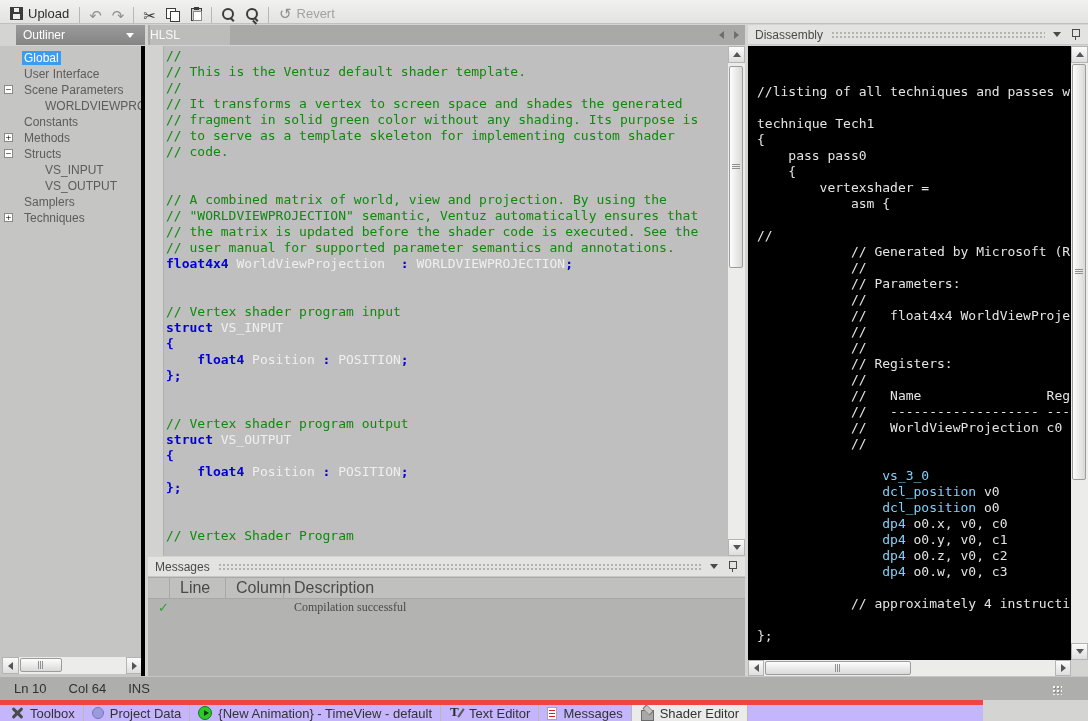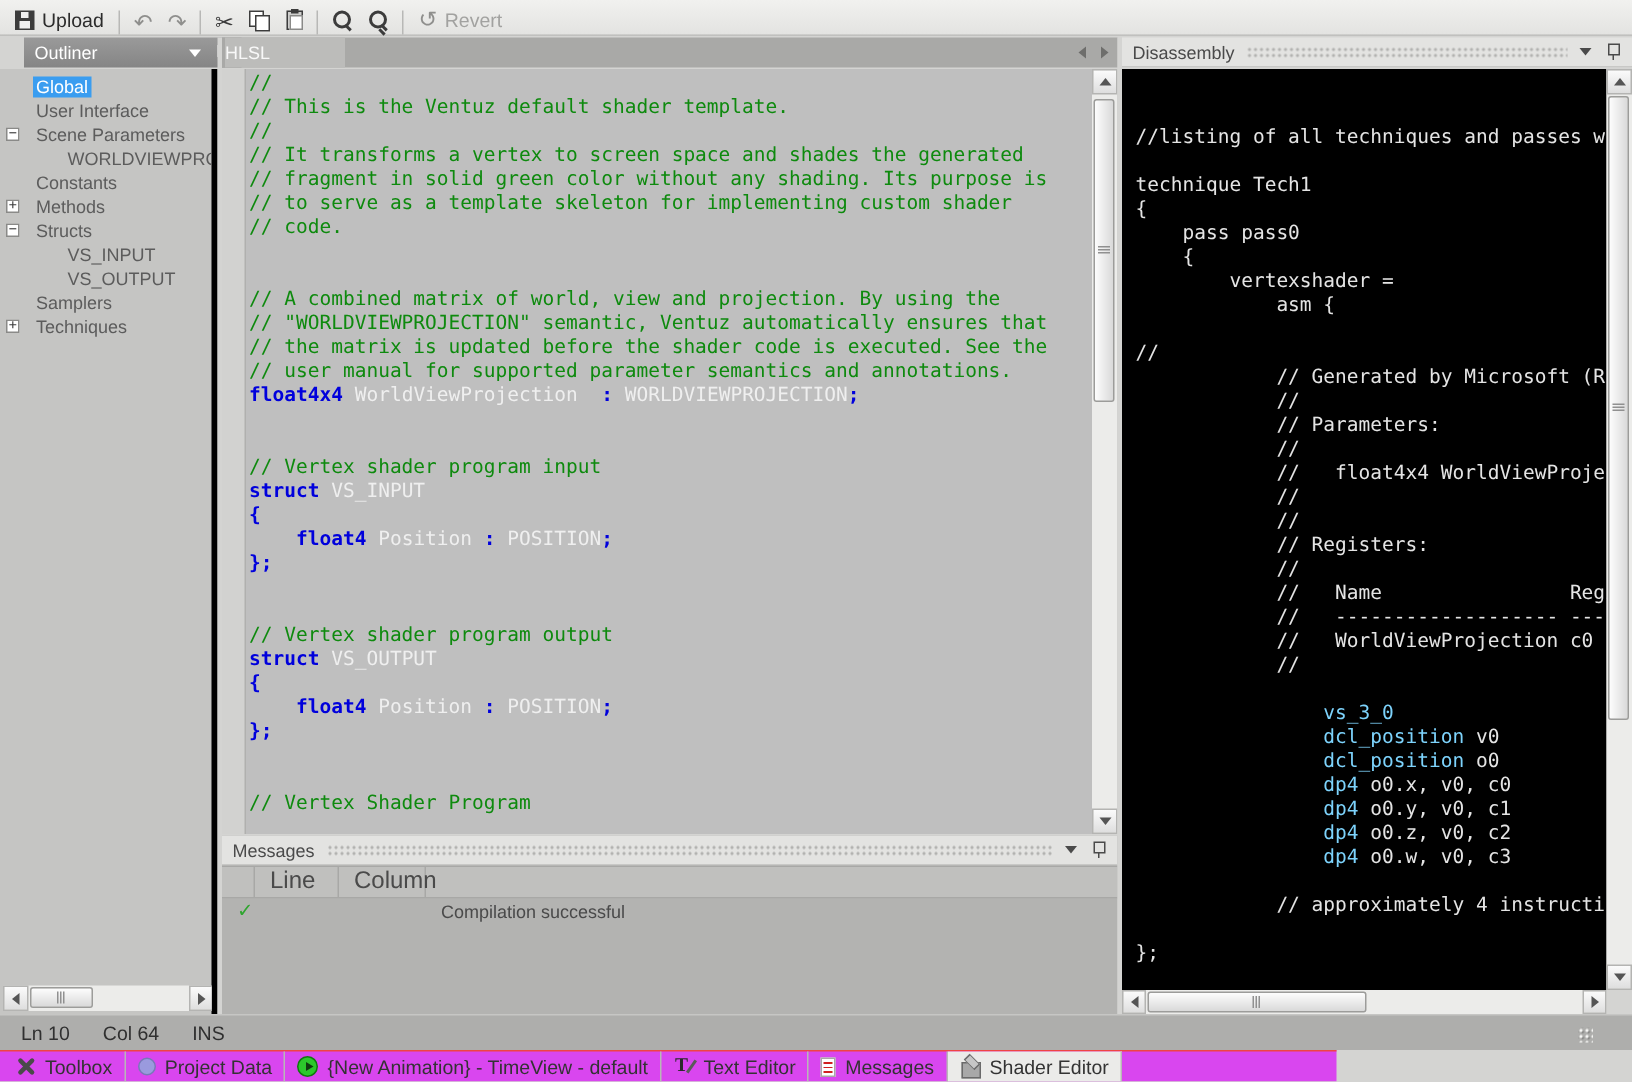--- a/index.html
+++ b/index.html
@@ -92,21 +92,21 @@
   
   .disasm-head{left:748px;top:25px;width:340px}
   .disasm{position:absolute;left:748px;top:46px;width:323px;height:614px;background:#000;overflow:hidden}
   .disasm .code{left:9px;top:6px;right:0}
 
   
   .statusbar{position:absolute;left:0;top:676px;width:1088px;height:24px;background:#aeaeac;border-top:1px solid #c6c6c4;display:flex;align-items:center;font-size:13px;color:#303030;padding-left:14px}
   .statusbar span{margin-right:22px}
   .resize-grip{position:absolute;right:4px;top:8px;width:10px;height:10px;background-image:radial-gradient(#f6f6f4 1px,transparent 1.1px),radial-gradient(#8a8a88 1px,transparent 1.1px);background-size:4px 4px;background-position:0 0,1px 1px}
 
-  .taskbar{position:absolute;left:0;top:700px;width:891px;height:21px;background:#d946ef;border-top:1px solid #ef4444;display:flex;align-items:stretch;font-size:13px;color:#333;padding-left:2px}
+  .taskbar{position:absolute;left:0;top:700px;width:983px;height:21px;background:#c4b5fd;border-top:5px solid #ef4444;display:flex;align-items:stretch;font-size:13px;color:#333;padding-left:2px}
   .task-item{display:flex;align-items:center;gap:6px;padding:0 8px;border-right:1px solid #b8b8b6;white-space:nowrap}
   .task-item.active{background:#ebebe9}
   .icon-tools{width:14px;height:14px;position:relative}
   .icon-tools::before,.icon-tools::after{content:"";position:absolute;left:6px;top:0;width:3px;height:14px;background:#4a4a4a;border-radius:2px}
   .icon-tools::before{transform:rotate(45deg)}.icon-tools::after{transform:rotate(-45deg)}
   .icon-circle-violet{width:12px;height:12px;border-radius:50%;background:#9a9ade;border:1px solid #7878b8}
   .icon-circle-green{width:14px;height:14px;border-radius:50%;background:#2cc82c;border:1px solid #0f7a0f;position:relative}
   .icon-circle-green::after{content:"";position:absolute;left:5px;top:3px;width:0;height:0;border-left:5px solid #103c10;border-top:3px solid transparent;border-bottom:3px solid transparent}
   .icon-text-pen{width:14px;height:14px;position:relative;font:bold 13px "Liberation Serif",serif;color:#2a2a2a}
   .icon-text-pen::before{content:"T";position:absolute;left:1px;top:-2px}
@@ -243,27 +243,28 @@
   <div class="pane-head head-light" style="left:0;top:0;width:597px">
     <span class="title">Messages</span>
     <span class="dots"></span>
     <span class="dd"></span>
     <span class="pin"></span>
   </div>
   <div class="msg-cols">
     <div class="msg-col" style="width:22px"></div>
     <div class="msg-col" style="width:56px">Line</div>
     <div class="msg-col" style="width:58px">Column</div>
+    <div class="msg-col" style="flex:1;border-right:none">Description</div>
   </div>
   <div class="msg-rows">
       <div class="msg-row">
         <div class="msg-cell chk" style="width: 22px;">✓</div>
         <div class="msg-cell" style="width: 56px;"></div>
         <div class="msg-cell" style="width: 58px;"></div>
-        <div class="msg-cell" style="flex: 1 1 0%;">Compilation successful</div>
+        <div class="msg-cell" style="flex: 1 1 0%; font-family: Liberation Serif, serif;">Compilation successful</div>
       </div>
     </div>
 </div>
 
 <div class="disasm">
   <div class="code"><div class="code-line"></div><div class="code-line"></div><div class="code-line"><span class="seg-w">//listing of all techniques and passes w</span></div><div class="code-line"></div><div class="code-line"><span class="seg-w">technique Tech1</span></div><div class="code-line"><span class="seg-w">{</span></div><div class="code-line"><span class="seg-w">    pass pass0</span></div><div class="code-line"><span class="seg-w">    {</span></div><div class="code-line"><span class="seg-w">        vertexshader =</span></div><div class="code-line"><span class="seg-w">            asm {</span></div><div class="code-line"></div><div class="code-line"><span class="seg-w">//</span></div><div class="code-line"><span class="seg-w">            // Generated by Microsoft (R</span></div><div class="code-line"><span class="seg-w">            //</span></div><div class="code-line"><span class="seg-w">            // Parameters:</span></div><div class="code-line"><span class="seg-w">            //</span></div><div class="code-line"><span class="seg-w">            //   float4x4 WorldViewProjection</span></div><div class="code-line"><span class="seg-w">            //</span></div><div class="code-line"><span class="seg-w">            //</span></div><div class="code-line"><span class="seg-w">            // Registers:</span></div><div class="code-line"><span class="seg-w">            //</span></div><div class="code-line"><span class="seg-w">            //   Name                Register</span></div><div class="code-line"><span class="seg-w">            //   ------------------- --------</span></div><div class="code-line"><span class="seg-w">            //   WorldViewProjection c0</span></div><div class="code-line"><span class="seg-w">            //</span></div><div class="code-line"></div><div class="code-line"><span class="seg-y">                vs_3_0</span></div><div class="code-line"><span class="seg-y">                dcl_position</span><span class="seg-w"> v0</span></div><div class="code-line"><span class="seg-y">                dcl_position</span><span class="seg-w"> o0</span></div><div class="code-line"><span class="seg-y">                dp4</span><span class="seg-w"> o0.x, v0, c0</span></div><div class="code-line"><span class="seg-y">                dp4</span><span class="seg-w"> o0.y, v0, c1</span></div><div class="code-line"><span class="seg-y">                dp4</span><span class="seg-w"> o0.z, v0, c2</span></div><div class="code-line"><span class="seg-y">                dp4</span><span class="seg-w"> o0.w, v0, c3</span></div><div class="code-line"></div><div class="code-line"><span class="seg-w">            // approximately 4 instructi</span></div><div class="code-line"></div><div class="code-line"><span class="seg-w">};</span></div><div class="code-line"></div></div>
 </div>
 
 <div class="sb" style="left:1071px;top:46px;width:17px;height:614px">
   <div class="sb-btn" style="left:0;top:0">

